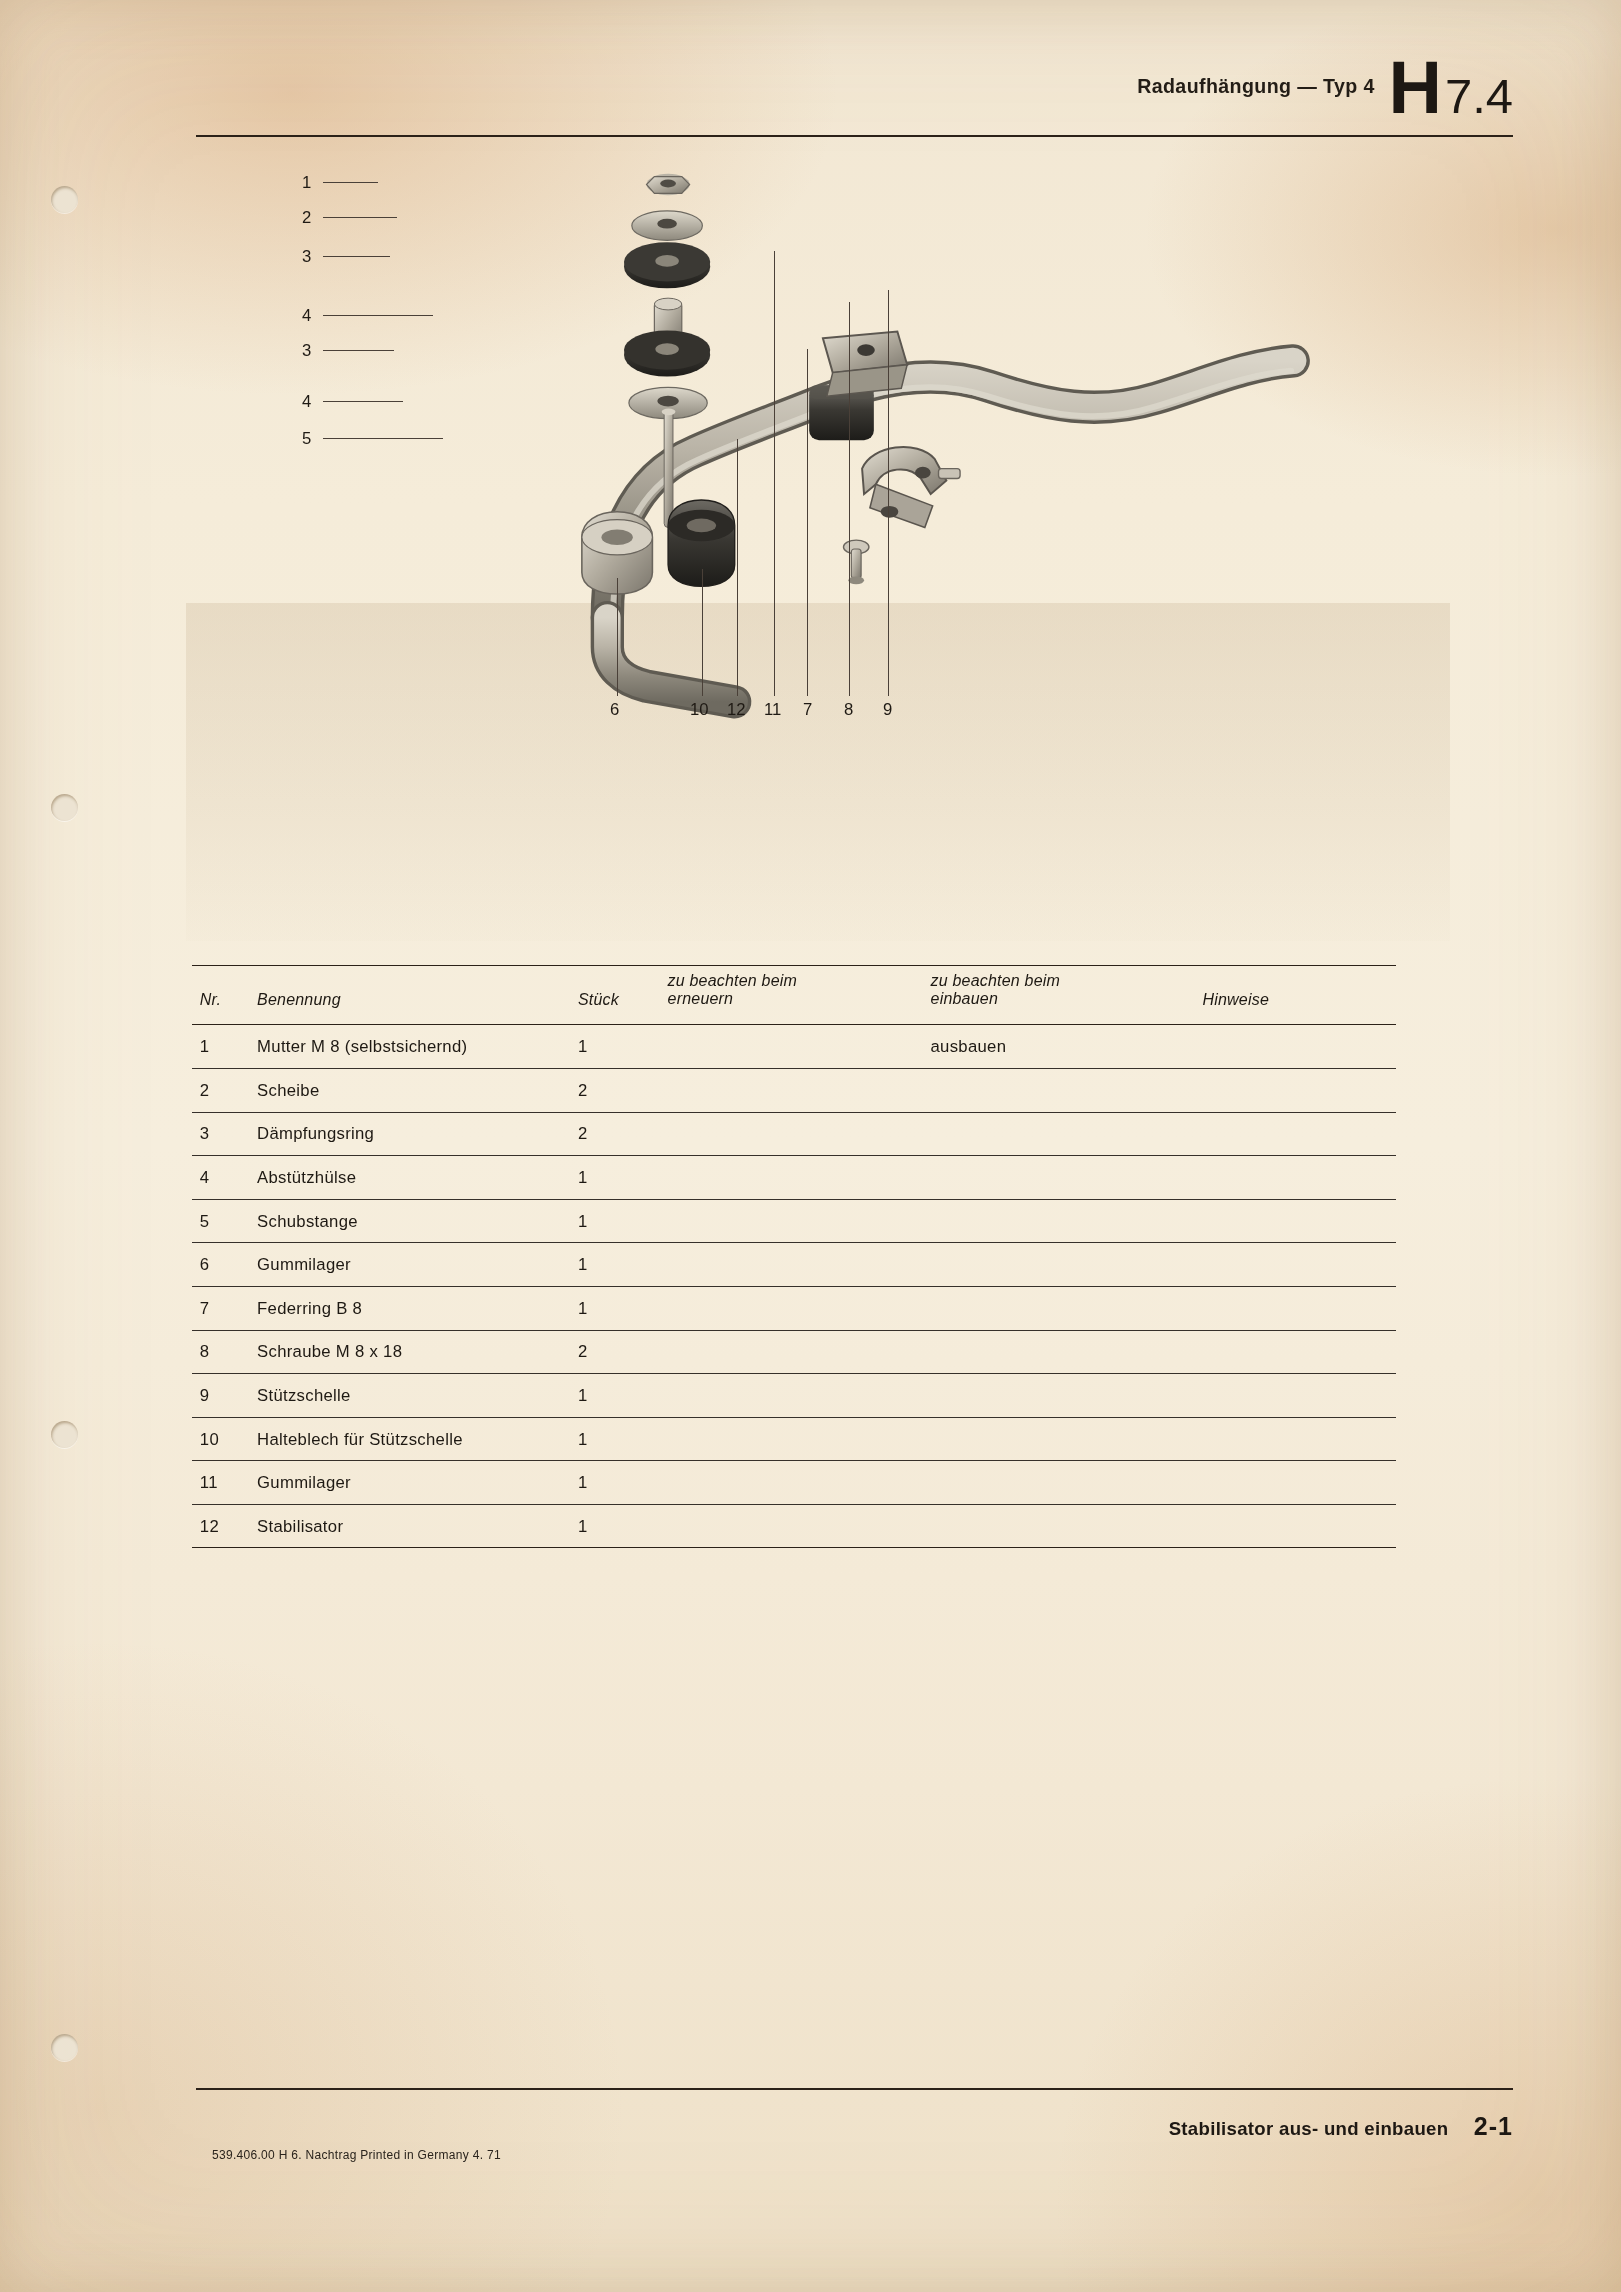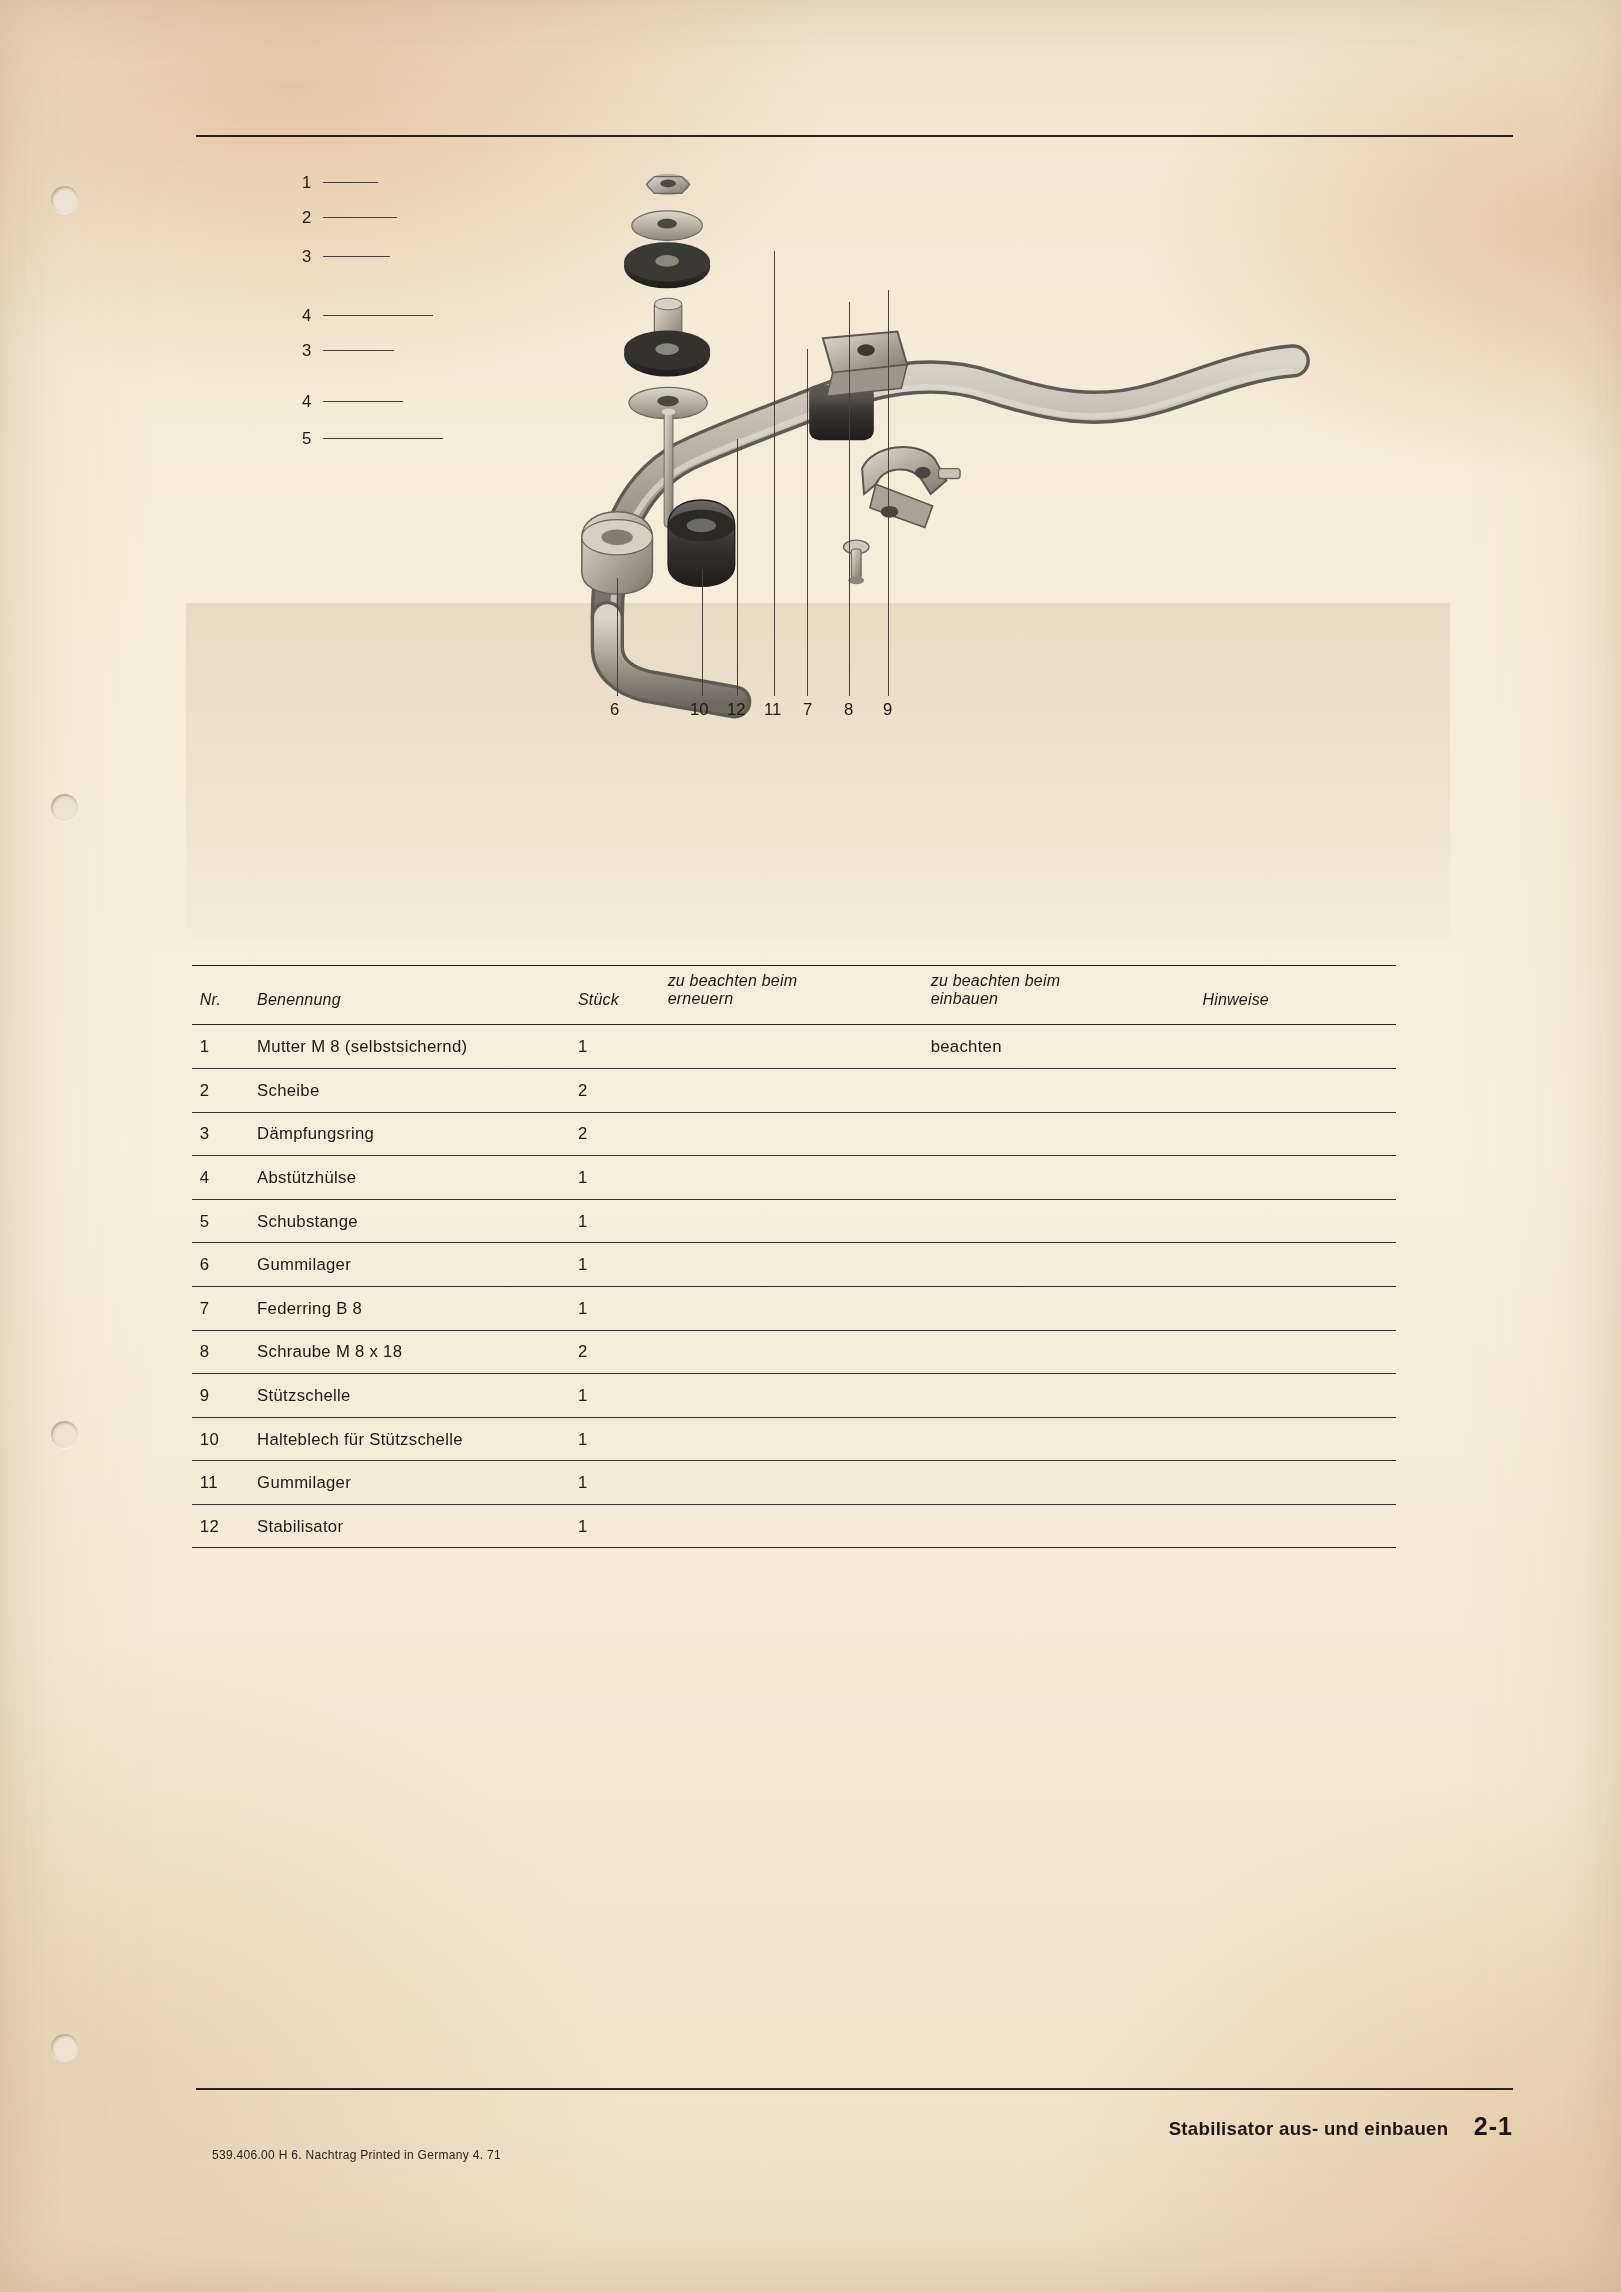--- a/index.html
+++ b/index.html
@@ -204,20 +204,29 @@
 </head>
 <body>
 
 <div class="page">
 
   <div class="hole h1"></div>
   <div class="hole h2"></div>
   <div class="hole h3"></div>
   <div class="hole h4"></div>
 
+  <div class="header">
+    <div class="header-inner">
+      <div class="header-title">Radaufhängung — Typ 4</div>
+      <div class="header-code">
+        <span class="big">H</span>
+        <span class="num">7.4</span>
+      </div>
+    </div>
+  </div>
   <div class="rule-top"></div>
 
   <div class="figure">
     <div class="figure-shade"></div>
 
     <svg class="art" width="1264" height="784" viewBox="0 0 1290 800">
       <defs>
         <linearGradient id="barGrad" x1="0" y1="0" x2="0" y2="1">
           <stop offset="0%" stop-color="#d9d4c8"></stop>
           <stop offset="35%" stop-color="#b9b3a6"></stop>
@@ -389,21 +398,21 @@
           </th>
           <th class="col-hin">Hinweise</th>
         </tr>
       </thead>
       <tbody id="parts-body">
           <tr>
             <td class="col-nr">1</td>
             <td class="col-ben">Mutter M 8 (selbstsichernd)</td>
             <td class="col-st">1</td>
             <td class="col-aus"></td>
-            <td class="col-ein">beachten</td>
+            <td class="col-ein">ausbauen</td>
             <td class="col-hin"></td>
           </tr>
           <tr>
             <td class="col-nr">2</td>
             <td class="col-ben">Scheibe</td>
             <td class="col-st">2</td>
             <td class="col-aus"></td>
             <td class="col-ein"></td>
             <td class="col-hin"></td>
           </tr>

